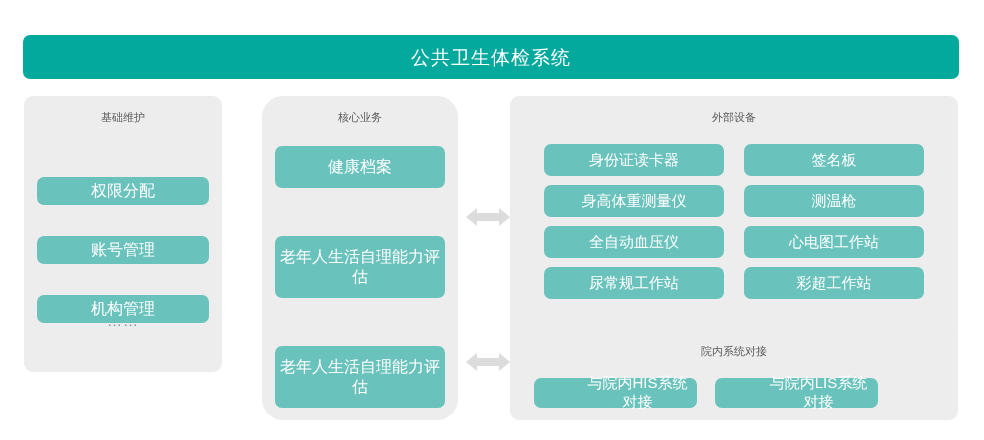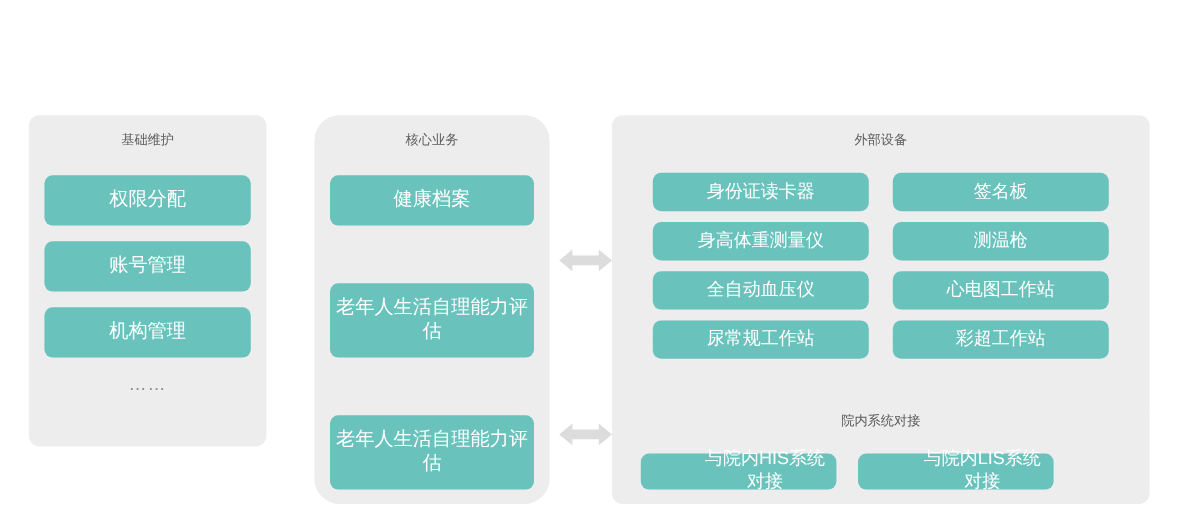--- a/index.html
+++ b/index.html
@@ -77,22 +77,23 @@
     height: 276px;
   }
   #panel-basic .panel-title { margin-top: 16px; }
   #panel-basic .pill-list {
     position: absolute;
     left: 13px;
     top: 50px;
     width: 172px;
   }
   #panel-basic .pill {
-    height: 42px;
+    height: 28px;
     margin-bottom: 13px;
+    margin-top: 31px;
   }
   #panel-basic .ellipsis {
     position: absolute;
     left: 0;
     right: 0;
     top: 216px;
     text-align: center;
     color: #8d8d8d;
     font-size: 15px;
     letter-spacing: 1px;
@@ -169,20 +170,23 @@
   }
   #arrow-core-devices { left: 466px; top: 206px; }
   #arrow-core-hospital { left: 466px; top: 351px; }
   .arrow svg { display: block; width: 44px; height: 22px; }
 </style>
 </head>
 <body>
 
 <div class="canvas">
 
+  <div class="header-bar">
+    <div class="header-title">公共卫生体检系统</div>
+  </div>
 
   <div class="panel" id="panel-basic">
     <div class="panel-title">基础维护</div>
     <div class="pill-list">
       <div class="pill">权限分配</div>
       <div class="pill">账号管理</div>
       <div class="pill">机构管理</div>
     </div>
     <div class="ellipsis">……</div>
   </div>

